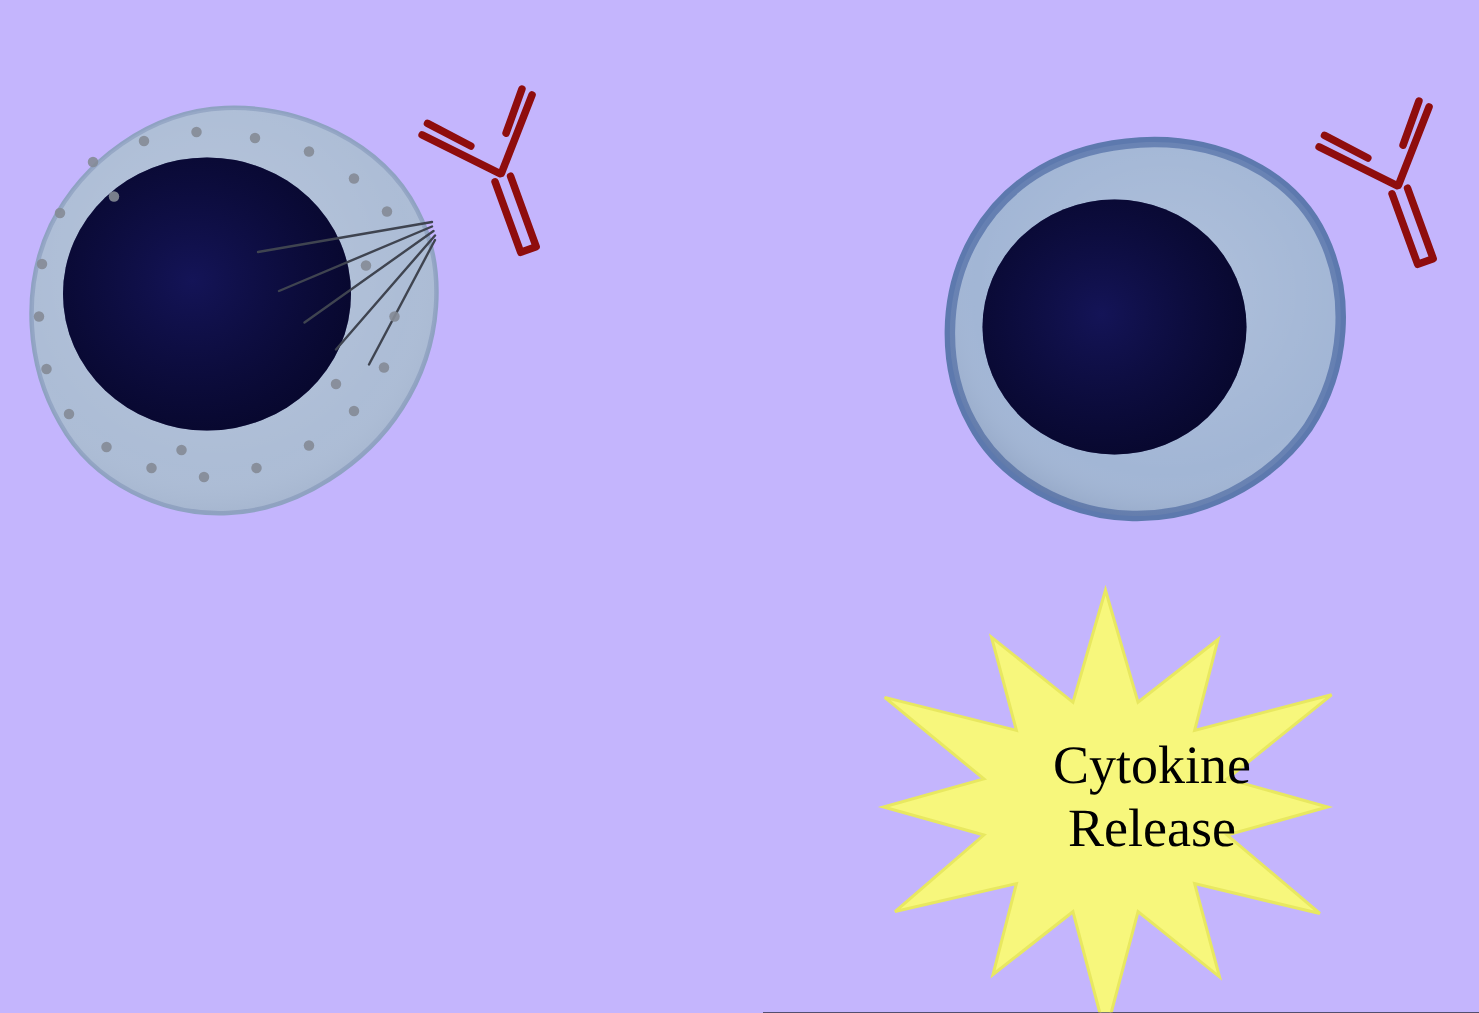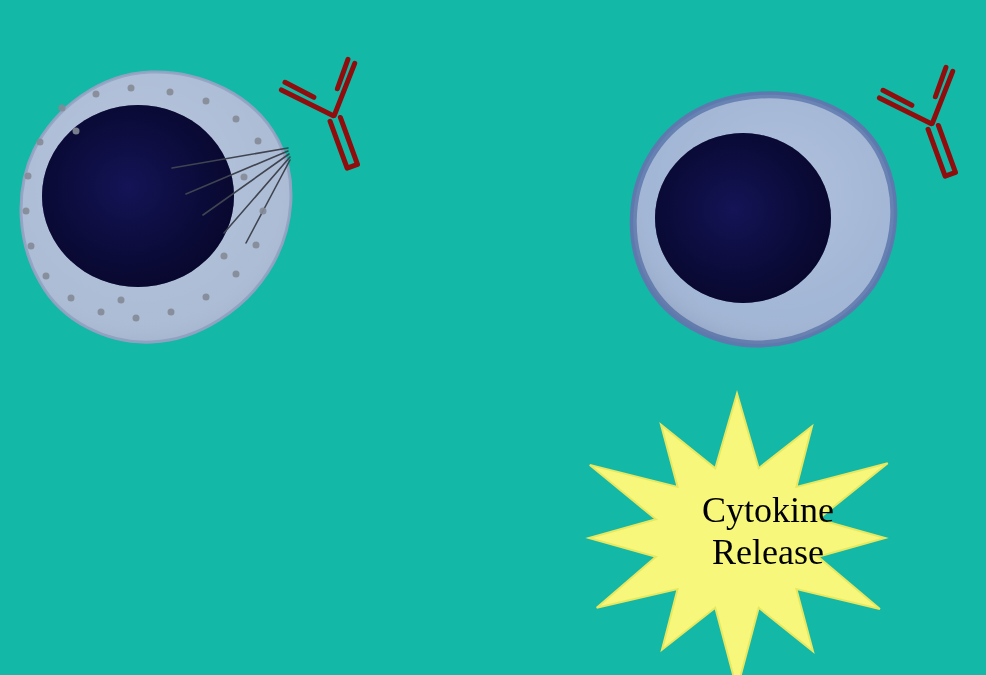--- a/index.html
+++ b/index.html
@@ -4,21 +4,21 @@
 <style>
   html, body {
     margin: 0;
     padding: 0;
     background: #000;
   }
   #stage {
     position: relative;
     width: 986px;
     height: 675px;
-    background: #14b8a6;
+    background: #c4b5fd;
     overflow: hidden;
   }
   svg { display: block; }
   .burst-text {
     font-family: "Liberation Serif", "DejaVu Serif", serif;
     font-size: 36px;
   }
 </style>
 </head>
 <body>

